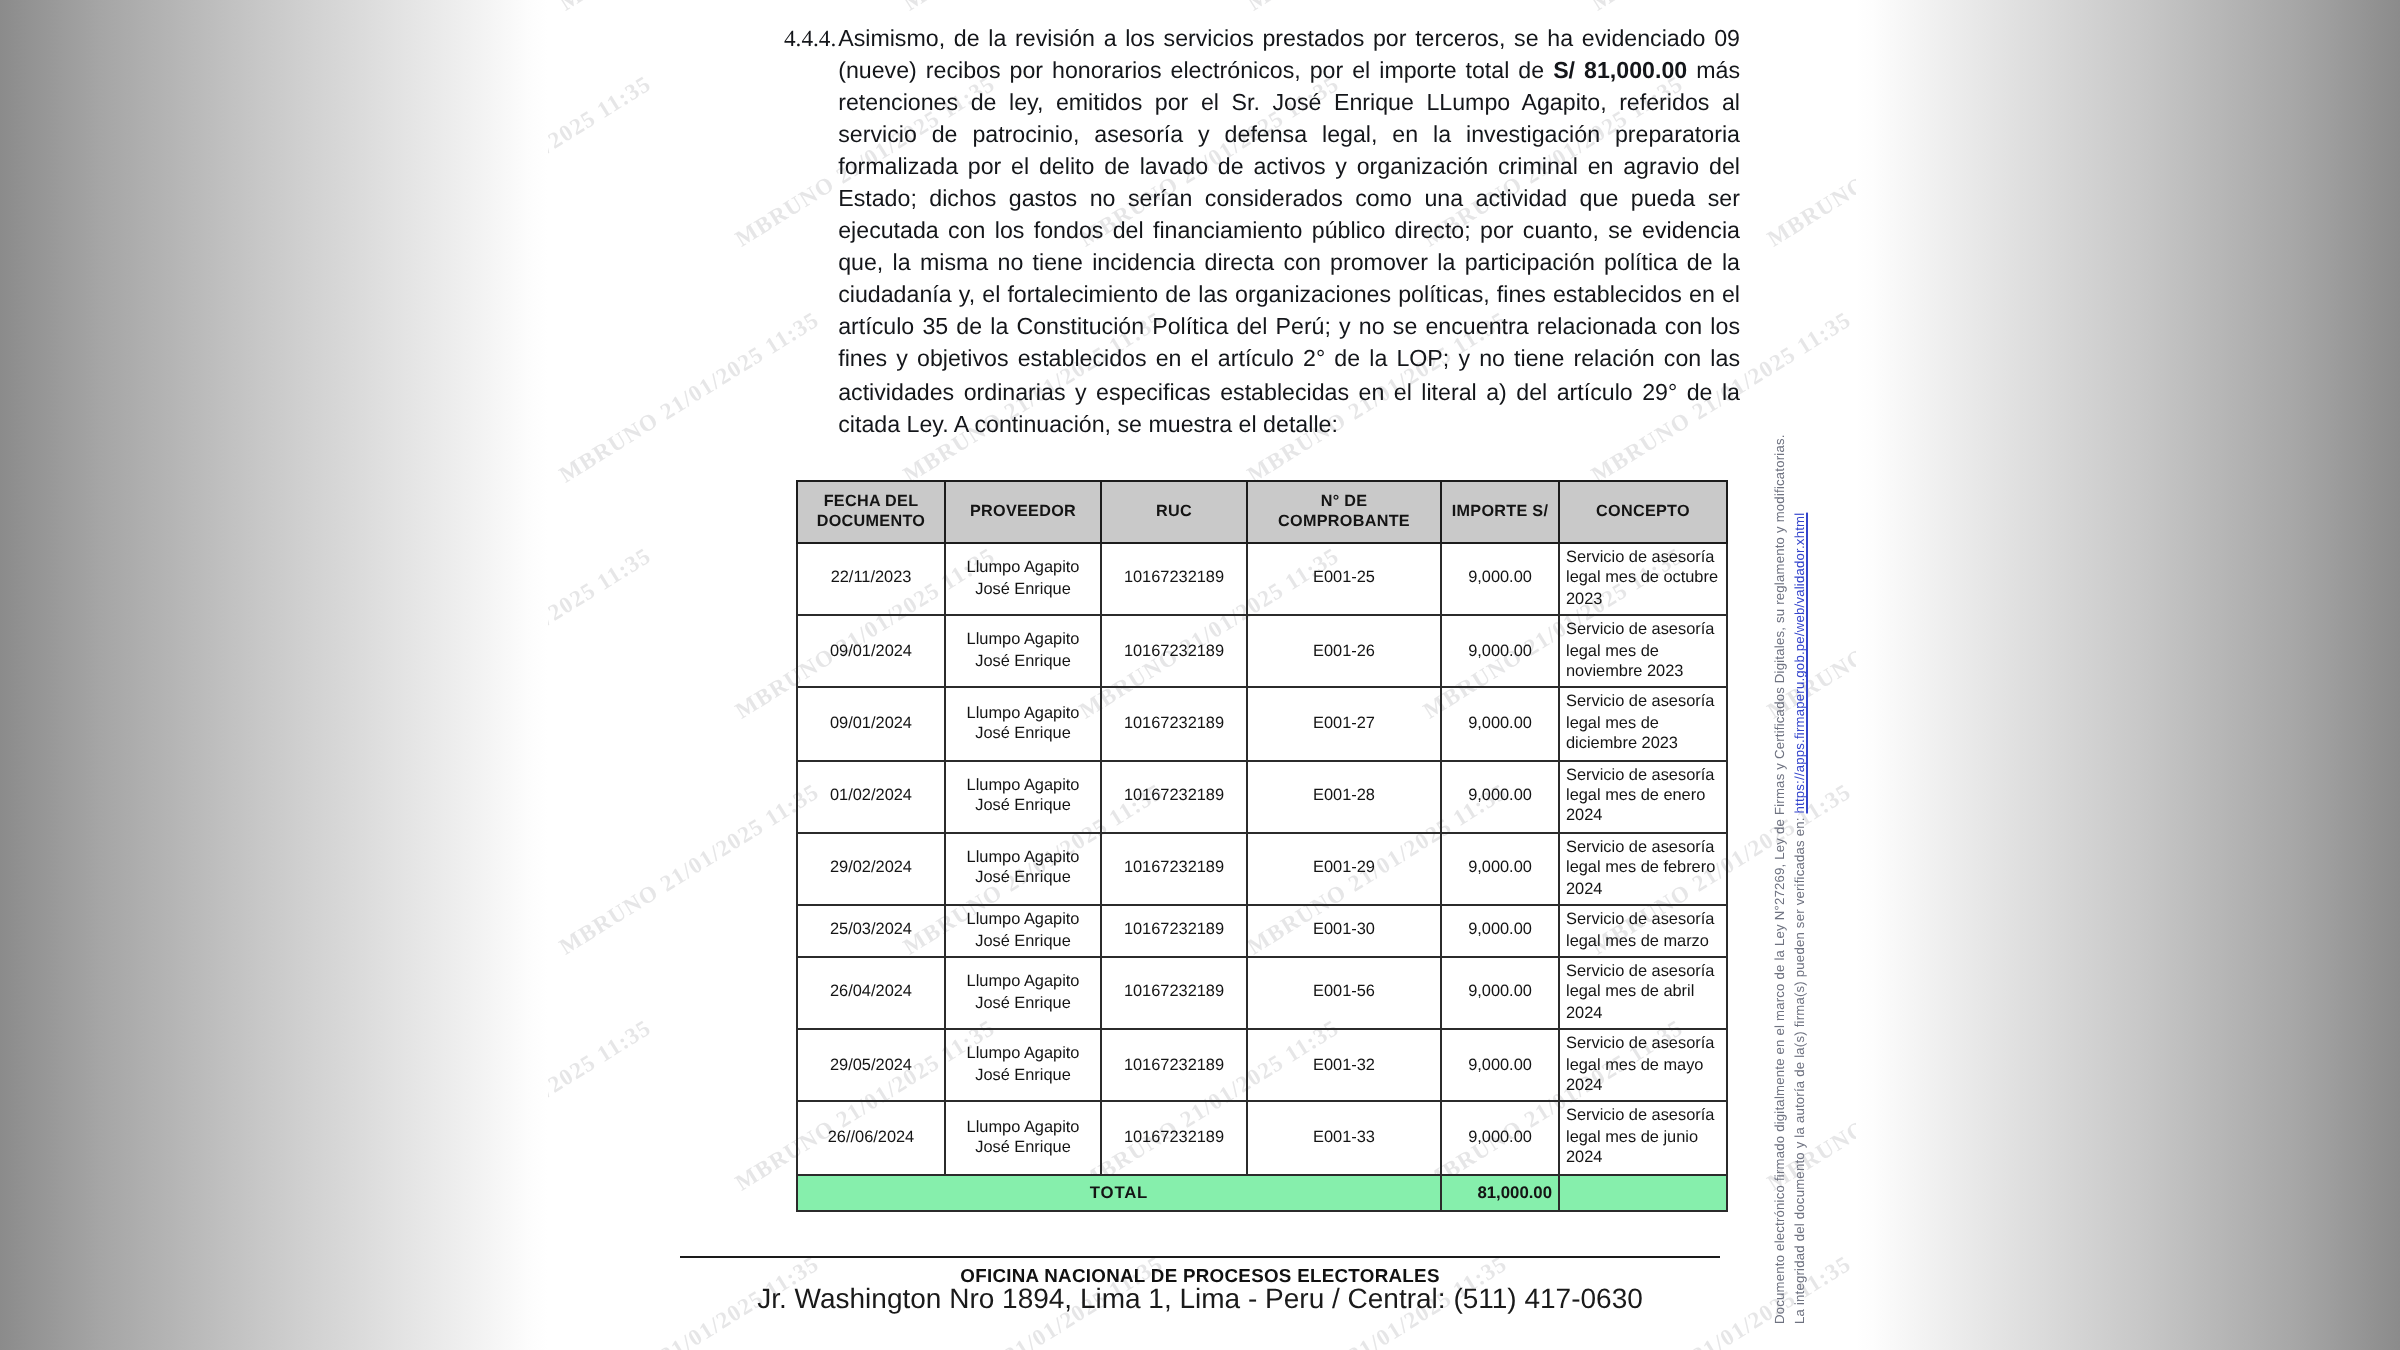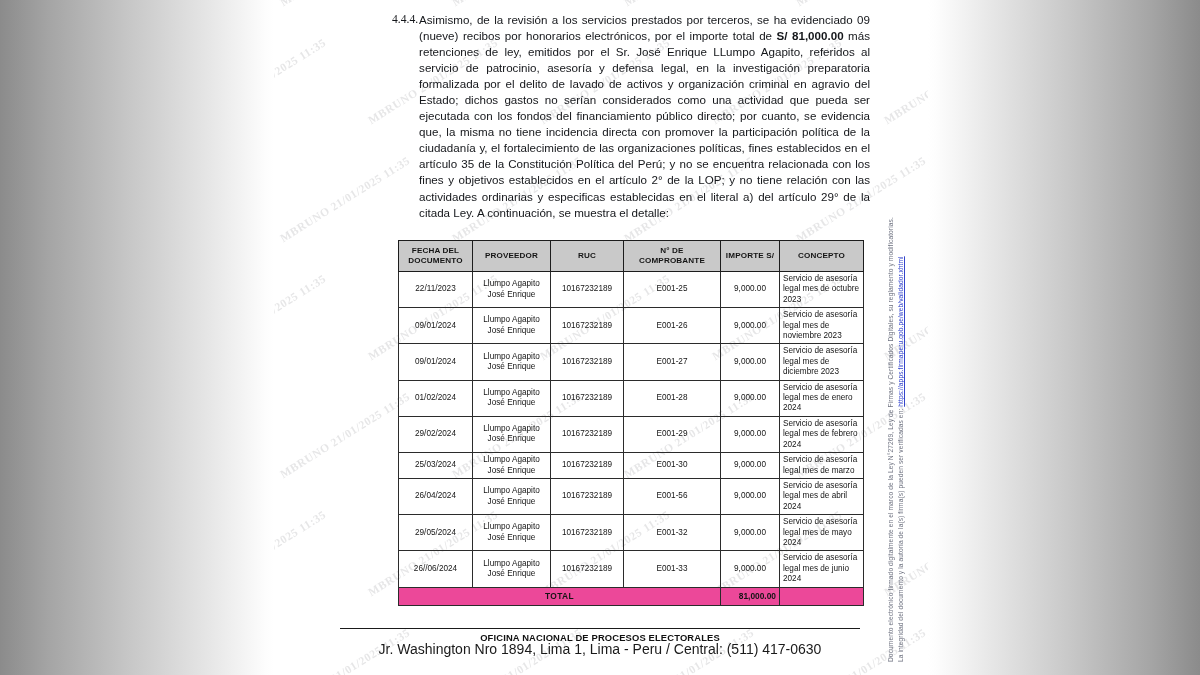--- a/index.html
+++ b/index.html
@@ -137,21 +137,21 @@
     line-height: 10.4px;
   }
   td.c-fecha   { text-align: center; }
   td.c-prov    { text-align: center; }
   td.c-ruc     { text-align: center; }
   td.c-comp    { text-align: center; }
   td.c-imp     { text-align: center; padding-right: 5px; }
   td.c-conc    { }
 
   tr.total-row td {
-    background: #ec4899;
+    background: #86efac;
     font-weight: 700;
     font-size: 8.4px;
     height: 13px;
     border: 1.4px solid #1c1c1c;
   }
   td.total-label { text-align: center; letter-spacing: 0.4px; }
   td.total-value { text-align: right; padding-right: 5px; }
   td.total-blank { }
 
   

